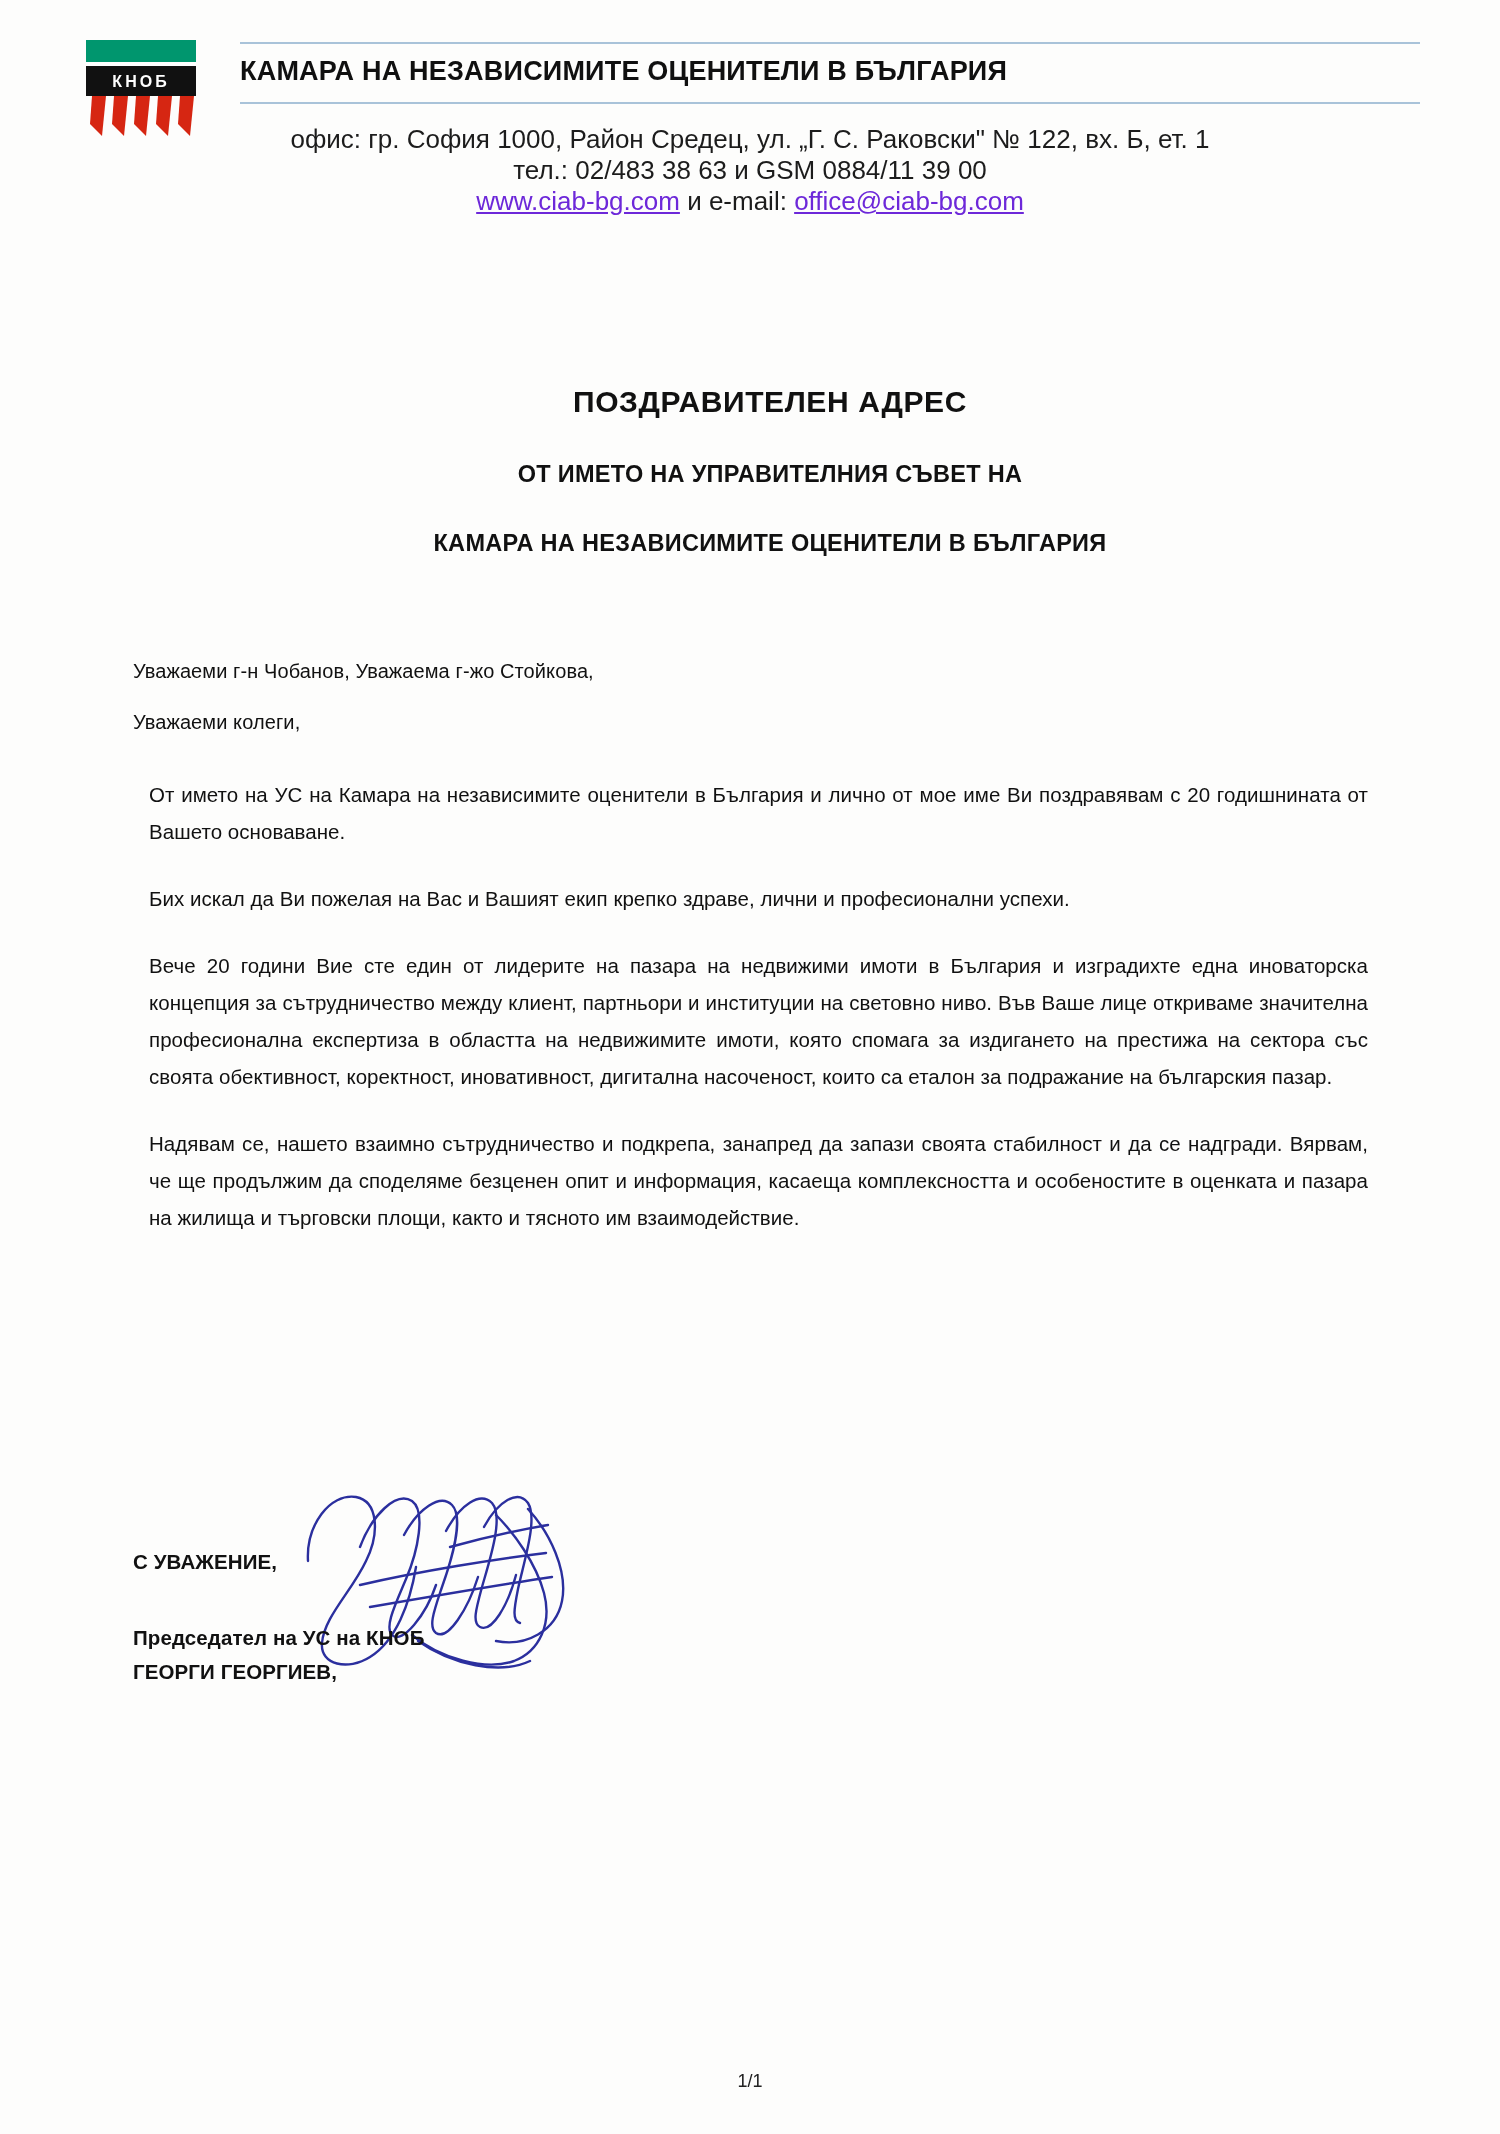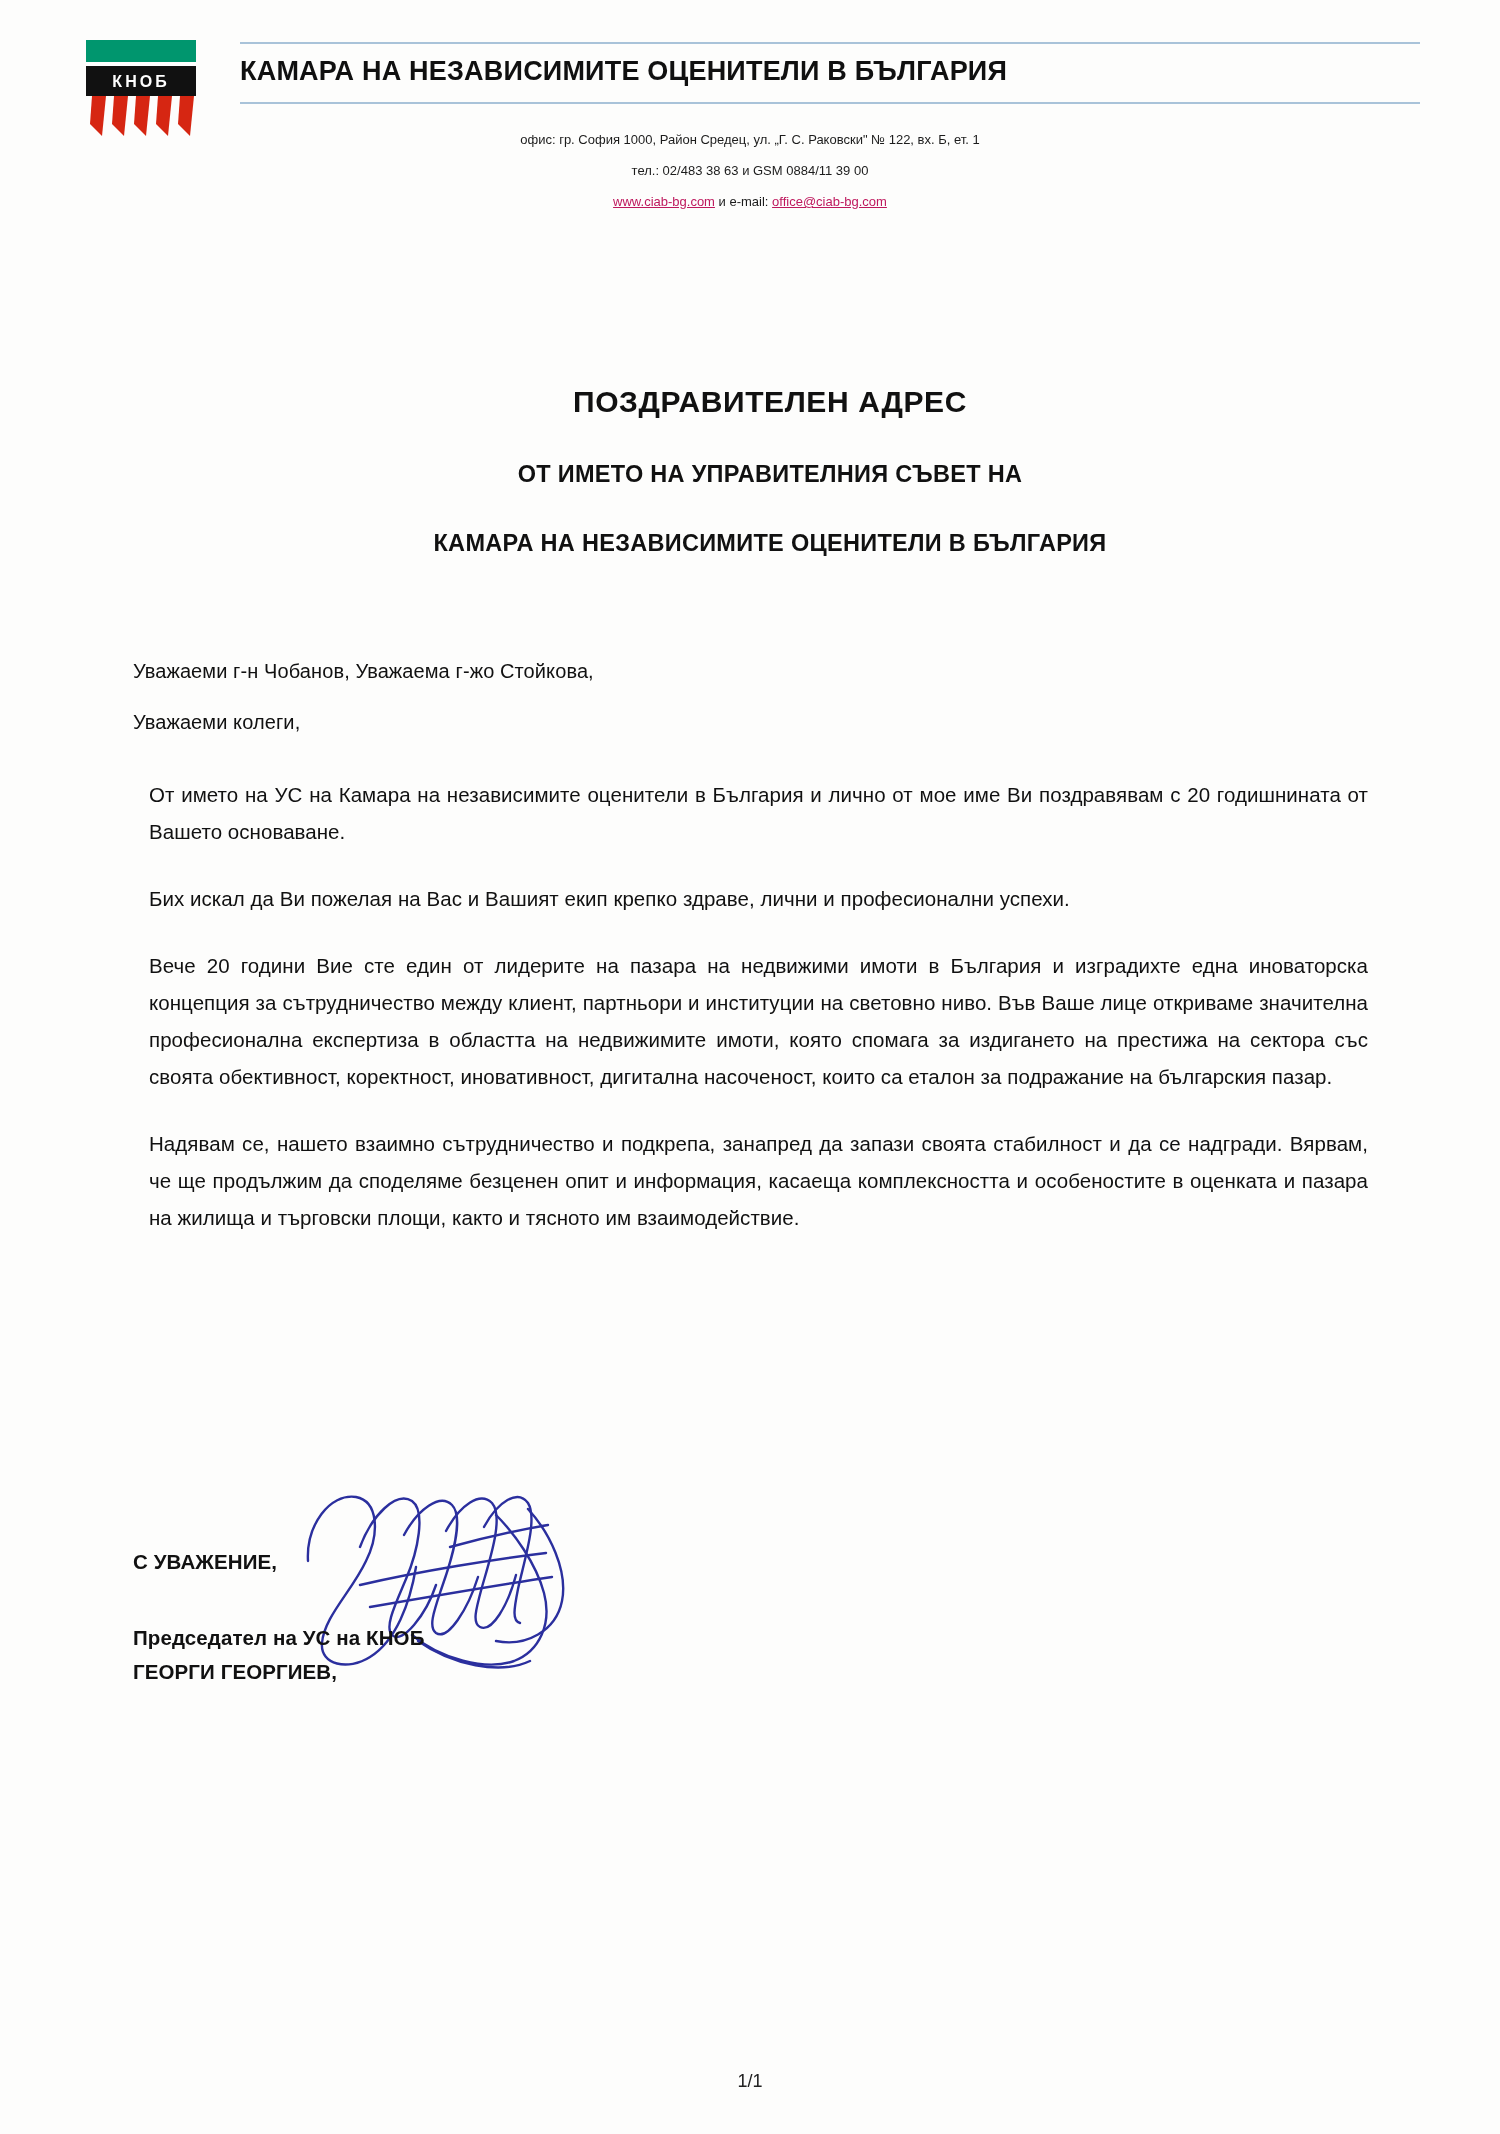--- a/index.html
+++ b/index.html
@@ -64,26 +64,26 @@
     height: 2px;
     background: #a9c3d9;
   }
 
   .contact {
     position: absolute;
     top: 124px;
     left: 0;
     right: 0;
     text-align: center;
-    font-size: 13px;
+    font-size: 26px;
     line-height: 31px;
     color: #1c1c1c;
   }
   .contact a {
-    color: #be185d;
+    color: #6d28d9;
     text-decoration: underline;
   }
 
   
   .heading-block {
     position: absolute;
     top: 385px;
     left: 0;
     right: 0;
     text-align: center;

